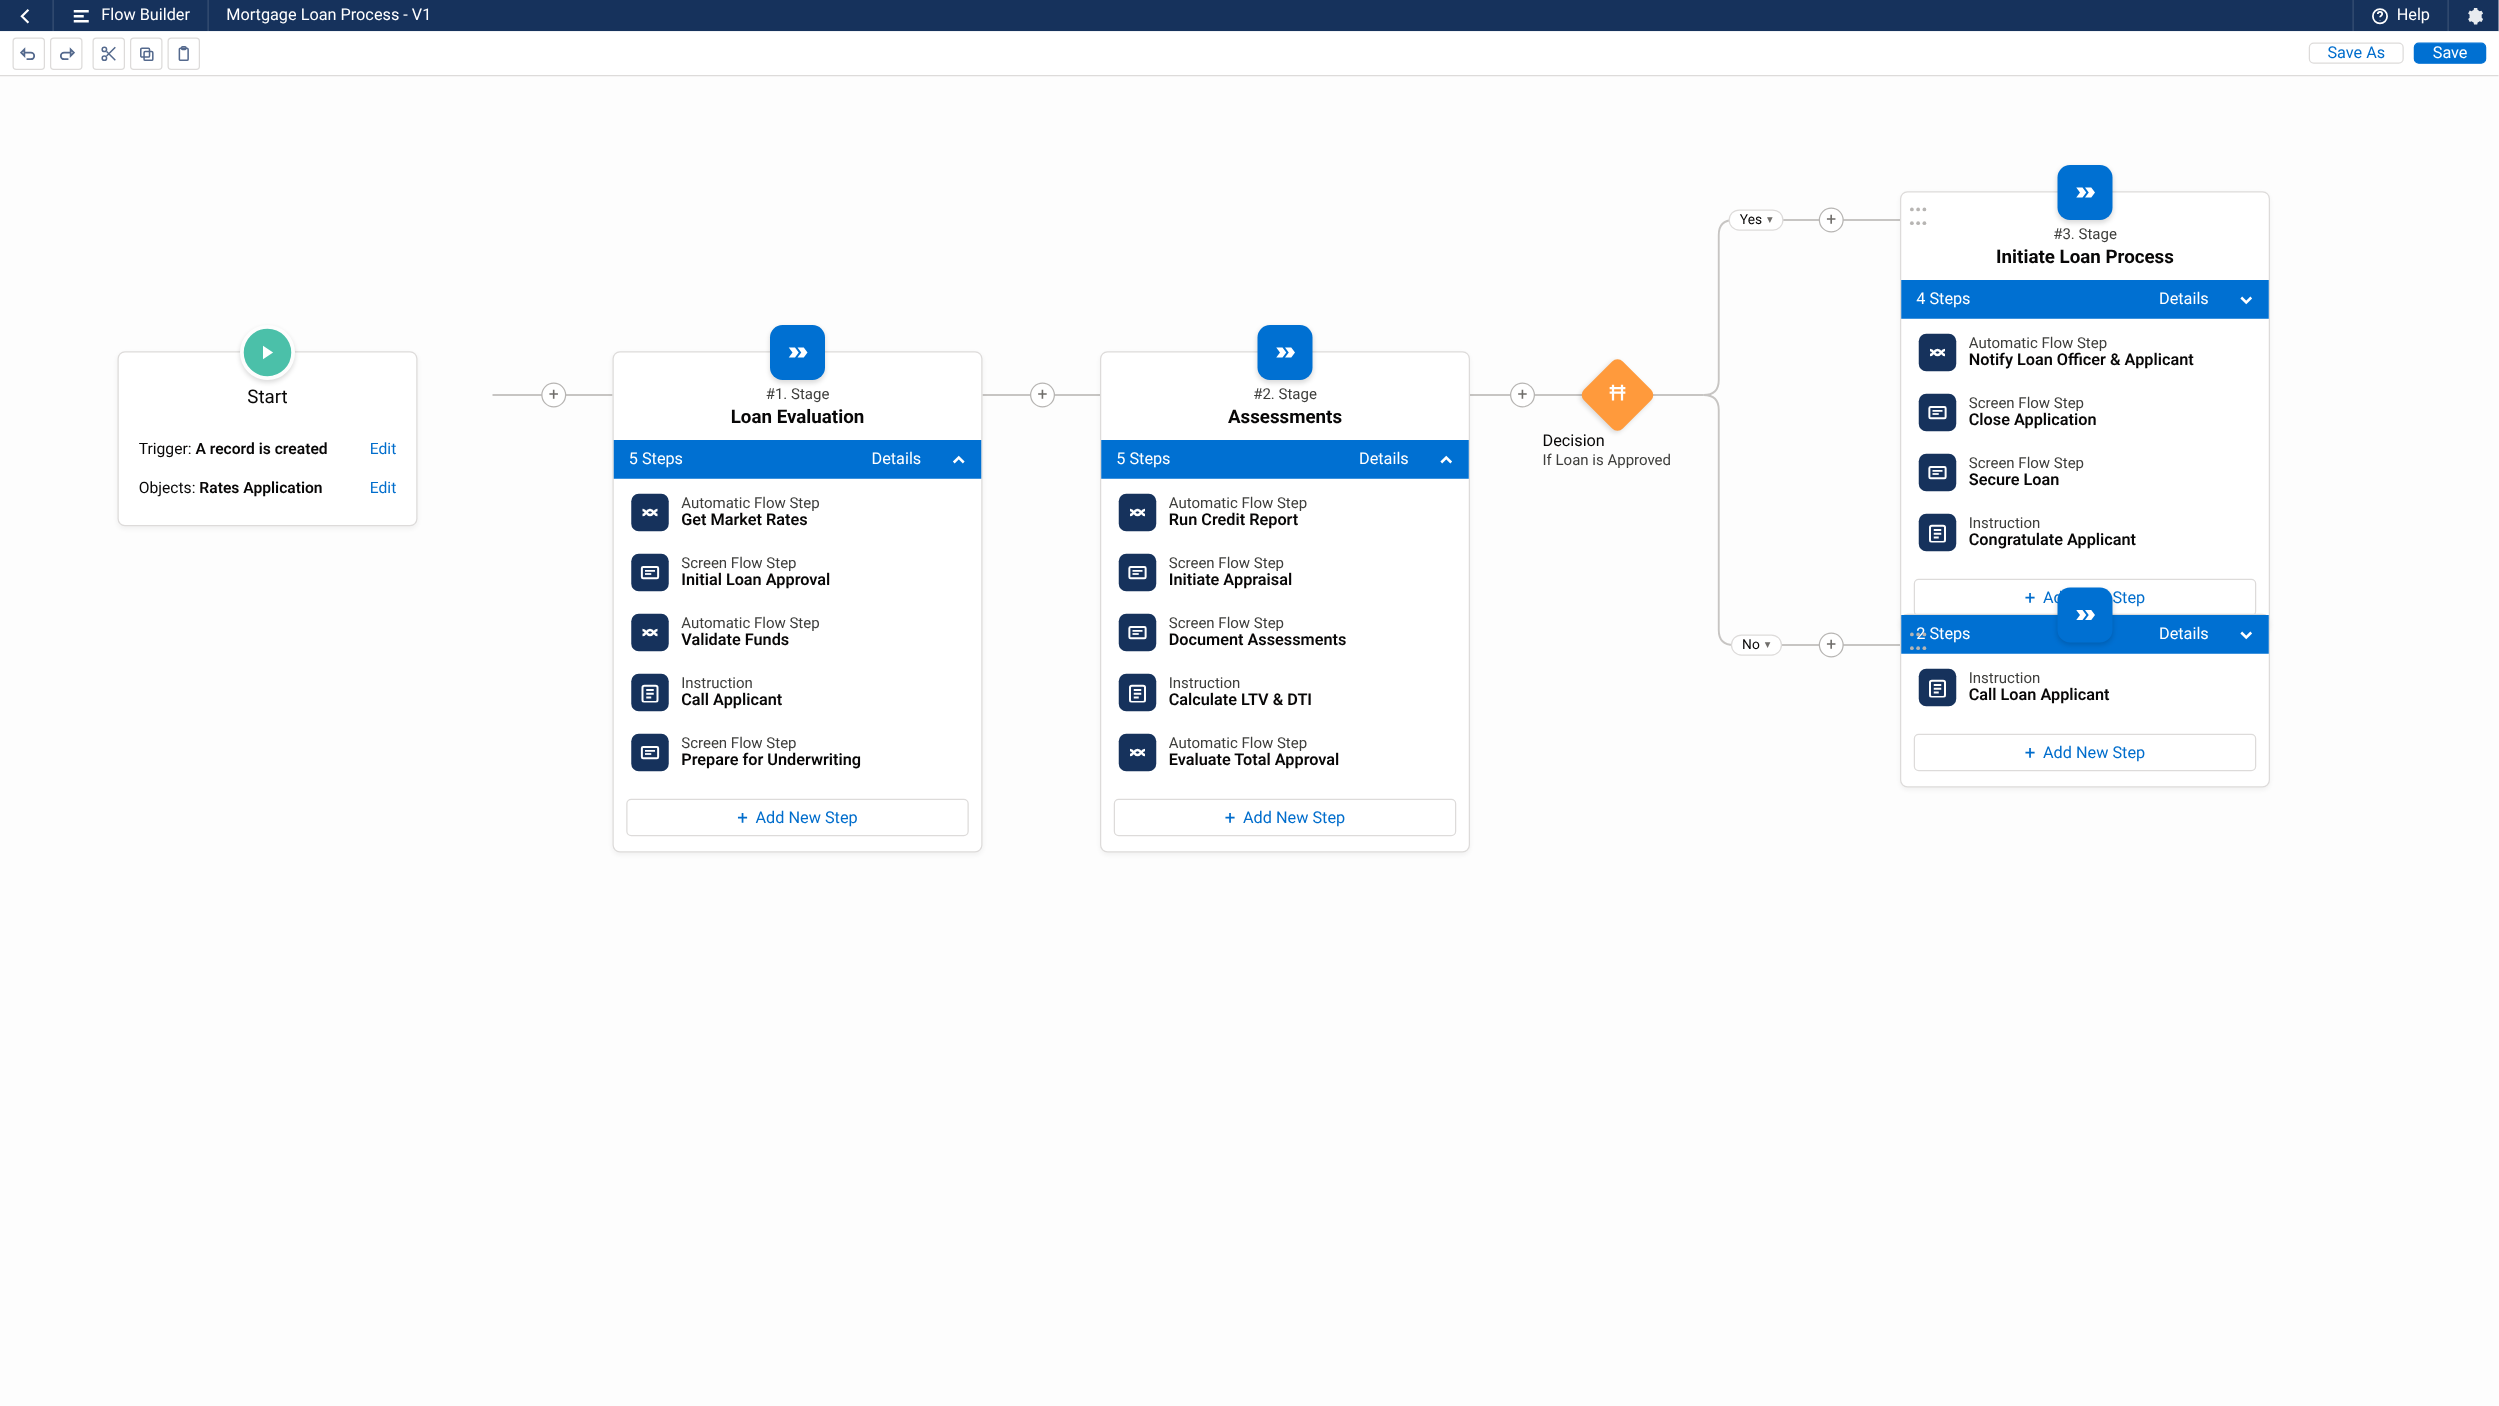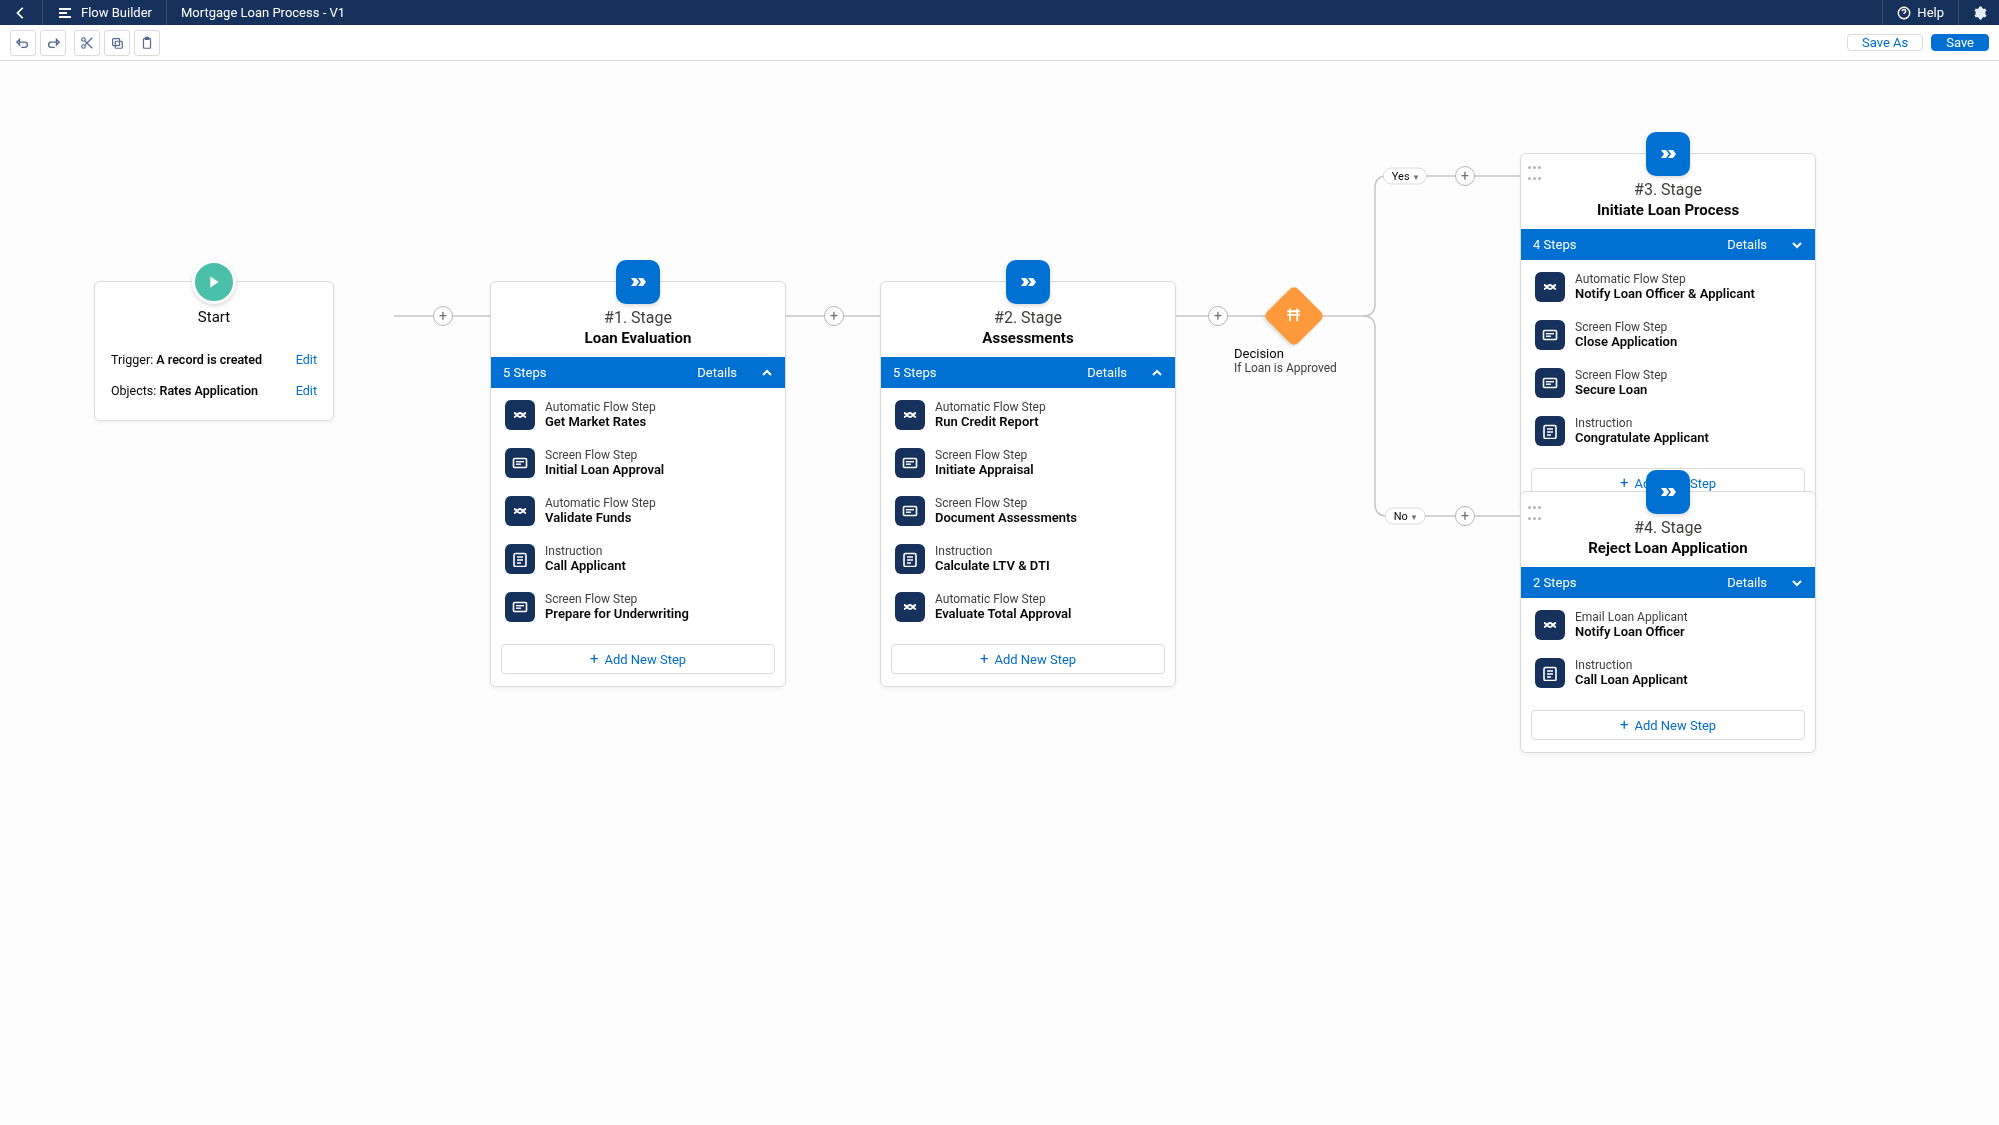--- a/index.html
+++ b/index.html
@@ -152,21 +152,21 @@
     left:50%; top:-22px;
     transform:translateX(-50%);
     width:44px; height:44px;
     border-radius:10px;
     background:var(--blue);
     display:flex; align-items:center; justify-content:center;
     color:#fff;
     box-shadow: 0 2px 4px rgba(0,0,0,0.15);
   }
   .stage-head { text-align:center; padding:26px 12px 10px; }
-  .stage-pre { font-size:16px; color:#3e3e3c; }
+  .stage-pre { font-size:12px; color:#3e3e3c; }
   .stage-title { font-size:15px; font-weight:700; margin-top:2px; }
   .stage-bar {
     background:var(--blue-bar); color:#fff;
     display:flex; align-items:flex-start; justify-content:space-between;
     padding:8px 12px; font-size:13px;
     cursor:pointer;
   }
   .stage-bar .right { display:flex; align-items:center; gap:24px; }
   .chev { width:12px; height:12px; }
   .steps { padding:6px 10px 12px; display:flex; flex-direction:column; gap:6px;}
@@ -562,45 +562,30 @@
         <span>Add New Step</span>
       </div>
     </div>
 
     <div class="node stage" style="left:1520px; top:430px">
       <div class="badge">
         <svg viewBox="0 0 20 16" width="22" height="16">
           <use href="#ic-stage"></use>
         </svg>
       </div>
-      <div class="stage-head">
-        <div class="stage-pre">#4. Stage</div>
-        <div class="stage-title">Reject Loan Application</div>
-      </div>
       <div class="stage-bar">
         <span>2 Steps</span>
         <span class="right">
           <span>Details</span>
           <svg class="chev" viewBox="0 0 12 12" fill="none" stroke="currentColor" stroke-width="2">
             <path d="M2 4l4 4 4-4"></path>
           </svg>
         </span>
       </div>
       <div class="steps">
-        <div class="step">
-       <div class="step-icon">
-            <svg viewBox="0 0 18 16" width="18" height="16">
-              <use href="#ic-flow"></use>
-            </svg>
-          </div>
-       <div>
-         <div class="step-type">Email Loan Applicant</div>
-         <div class="step-name">Notify Loan Officer</div>
-       </div>
-     </div>
         <div class="step">
        <div class="step-icon">
             <svg viewBox="0 0 18 16" width="18" height="16">
               <use href="#ic-instr"></use>
             </svg>
           </div>
        <div>
          <div class="step-type">Instruction</div>
          <div class="step-name">Call Loan Applicant</div>
        </div>

